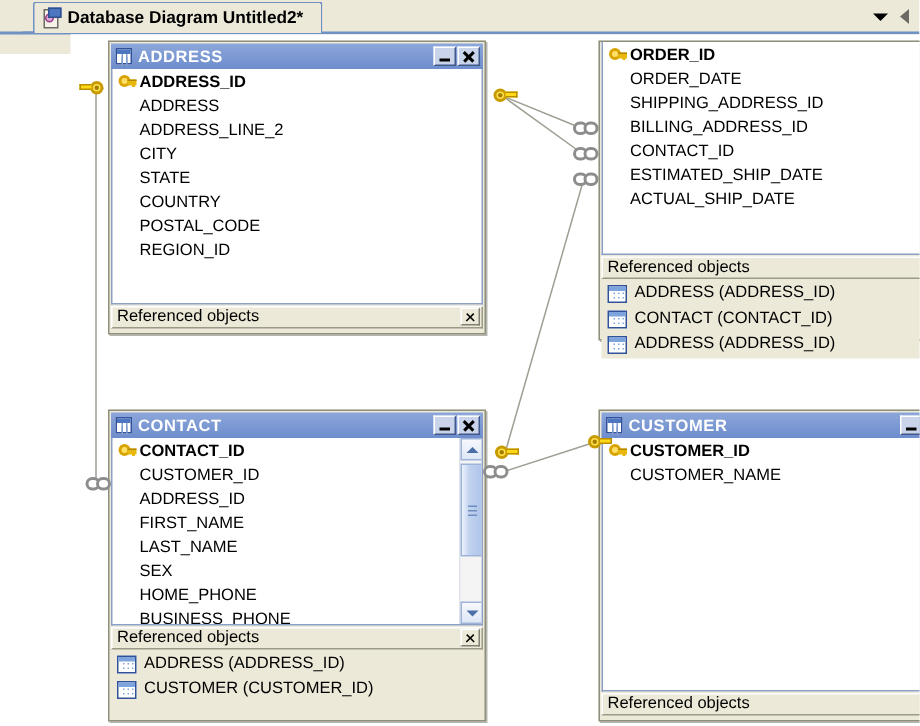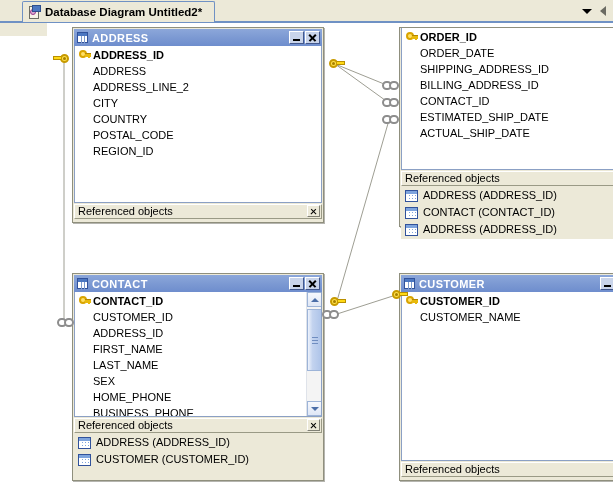--- a/index.html
+++ b/index.html
@@ -544,20 +544,24 @@
             <span class="keyslot"></span>
             <span class="colname">ADDRESS</span>
           </div>
           <div class="col-row">
             <span class="keyslot"></span>
             <span class="colname">ADDRESS_LINE_2</span>
           </div>
           <div class="col-row">
             <span class="keyslot"></span>
             <span class="colname">CITY</span>
+          </div>
+          <div class="col-row">
+            <span class="keyslot"></span>
+            <span class="colname">STATE</span>
           </div>
           <div class="col-row">
             <span class="keyslot"></span>
             <span class="colname">COUNTRY</span>
           </div>
           <div class="col-row">
             <span class="keyslot"></span>
             <span class="colname">POSTAL_CODE</span>
           </div>
           <div class="col-row">

